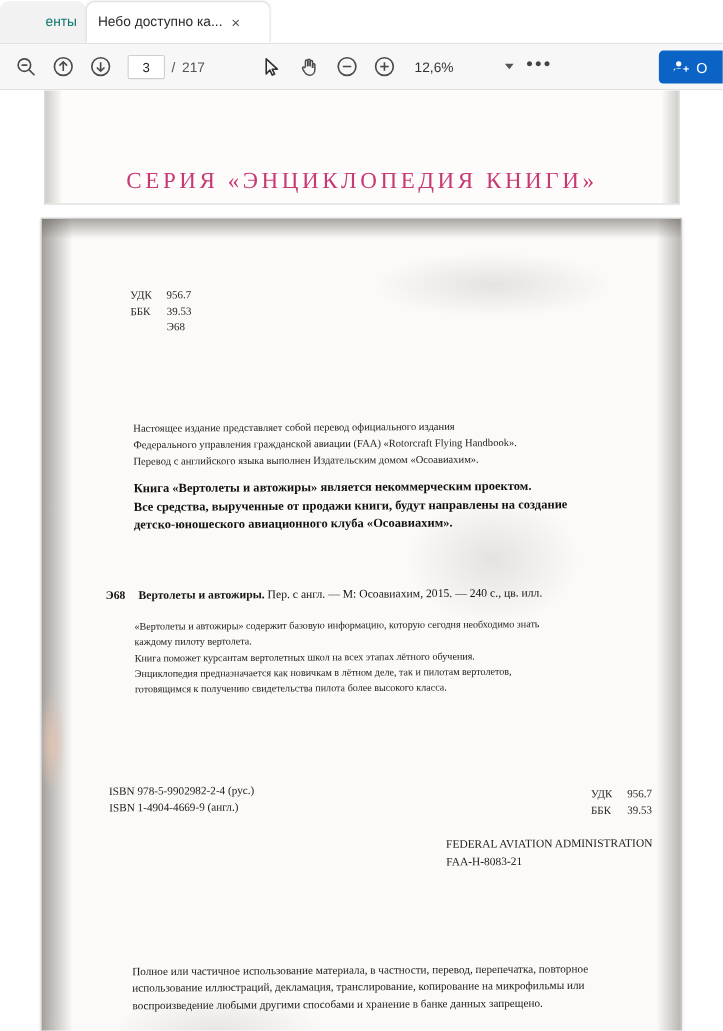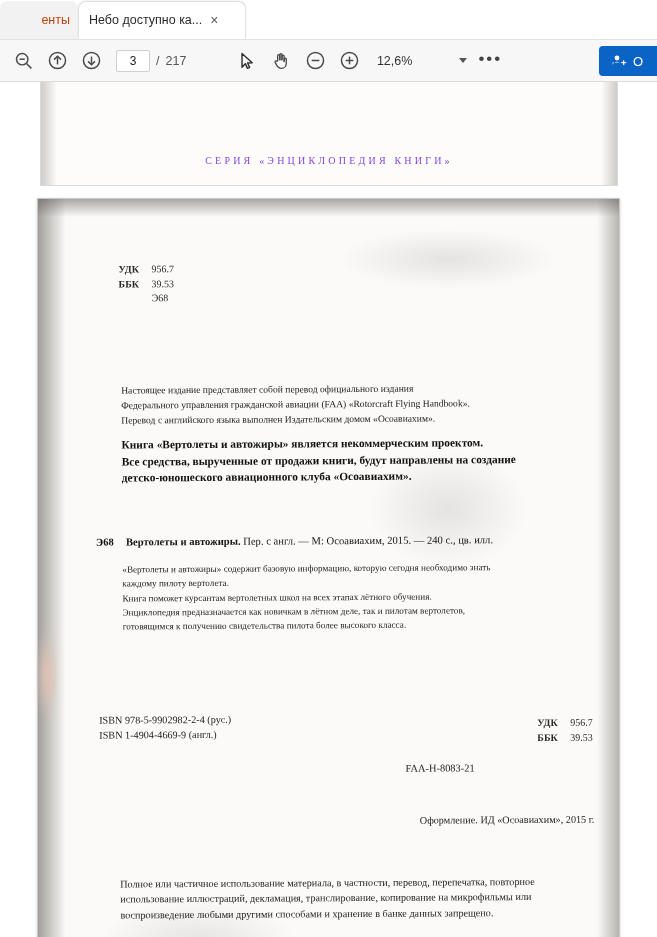--- a/index.html
+++ b/index.html
@@ -25,21 +25,21 @@
     display: flex;
     align-items: center;
     padding: 0 10px;
     font-size: 12.5px;
     color: #2b2b2b;
     white-space: nowrap;
     border-top-left-radius: 8px;
     border-top-right-radius: 8px;
   }
   .tab.inactive {
-    color: #c2410c;
+    color: #0f766e;
     background: #f2f2f2;
     width: 78px;
     overflow: hidden;
     justify-content: flex-end;
     padding-right: 8px;
   }
   .tab.active {
     background: #ffffff;
     border: 1px solid #e0e0e0;
     border-bottom: 1px solid #ffffff;
@@ -164,25 +164,25 @@
     height: 104px;
     background: #fdfcfa;
     border: 1px solid #dadada;
     border-top: none;
     overflow: hidden;
   }
   .prev-title {
     position: absolute;
     left: 50%;
     transform: translateX(-50%);
-    bottom: 19px;
+    bottom: 8px;
     font-family: "Liberation Serif", serif;
-    font-size: 10px;
+    font-size: 21px;
     letter-spacing: 3.2px;
-    color: #6d28d9;
+    color: #be185d;
     white-space: nowrap;
     opacity: 0.85;
   }
   .prev-shadow-l, .prev-shadow-r {
     position: absolute;
     top: 0; bottom: 0;
     width: 16px;
     background: linear-gradient(to right, rgba(120,115,110,0.35), rgba(255,255,255,0));
   }
   .prev-shadow-l { left: 0; }
@@ -241,21 +241,21 @@
 
   .udk-block {
     position: absolute;
     left: 80px;
     top: 64px;
     font-size: 10px;
     line-height: 1.45;
     color: #2a2a2a;
   }
   .udk-row { display: flex; gap: 9px; }
-  .udk-lbl { width: 24px; font-weight: bold; }
+  .udk-lbl { width: 24px; }
 
   .note-block {
     position: absolute;
     left: 82px;
     top: 185px;
     font-size: 9.6px;
     line-height: 1.55;
     color: #222;
     width: 420px;
   }
@@ -507,25 +507,25 @@
           <span class="udk-lbl">УДК</span>
           <span>956.7</span>
         </div>
         <div class="udk-row">
           <span class="udk-lbl">ББК</span>
           <span>39.53</span>
         </div>
       </div>
 
       <div class="faa-block">
+        <div>FEDERAL AVIATION ADMINISTRATION</div>
         <div>FAA-H-8083-21</div>
       </div>
 
       <div class="copy-block">
-        <div class="indent">Оформление. ИД «Осоавиахим», 2015 г.</div>
       </div>
 
       <div class="footer-block">
         <div>Полное или частичное использование материала, в частности, перевод, перепечатка, повторное</div>
         <div>использование иллюстраций, декламация, транслирование, копирование на микрофильмы или</div>
         <div>воспроизведение любыми другими способами и хранение в банке данных запрещено.</div>
       </div>
 
     </div>
   </div>

